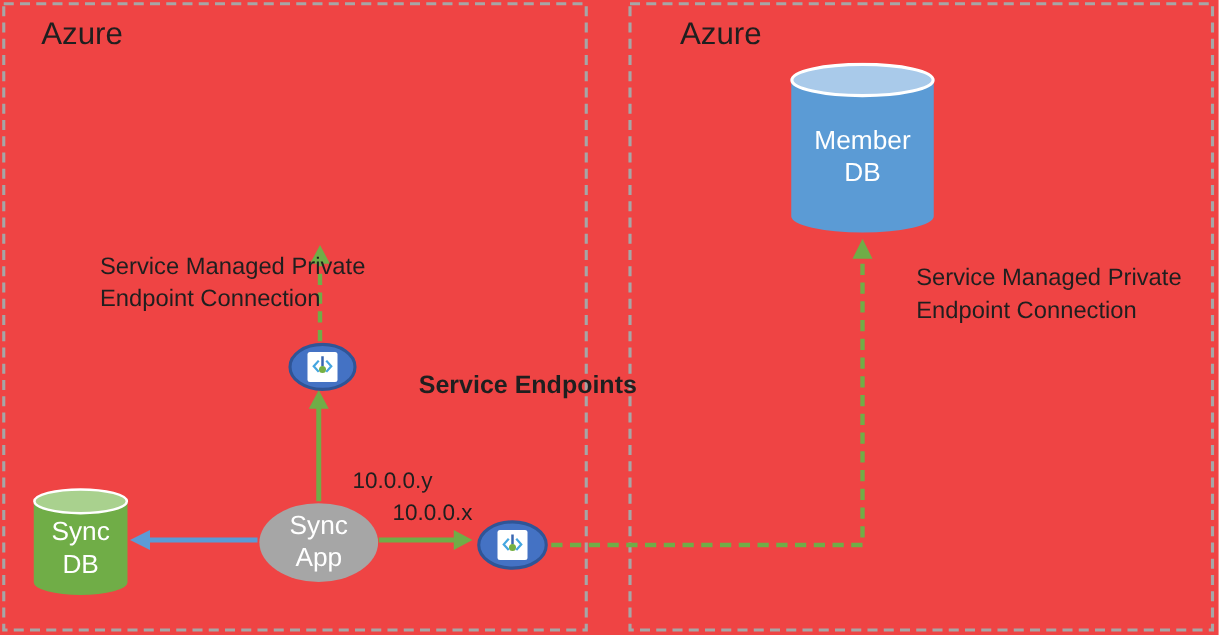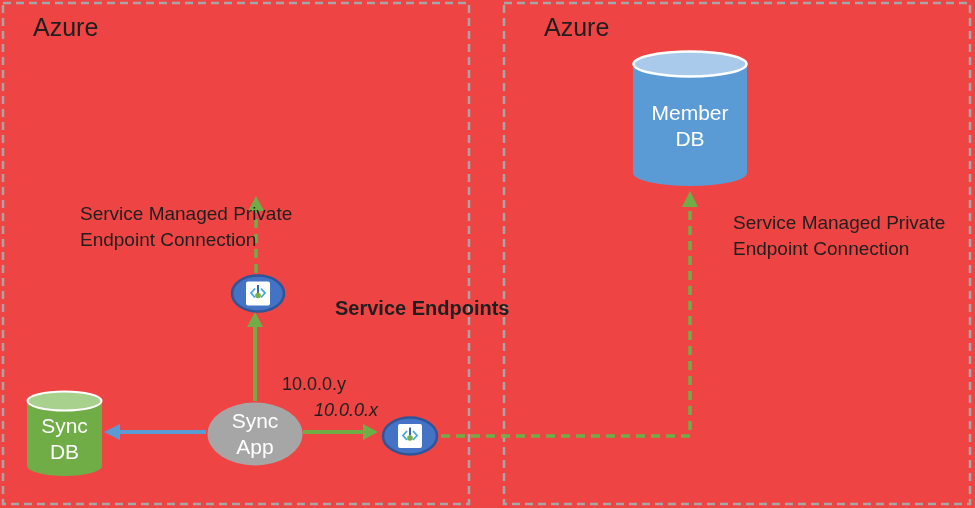--- a/index.html
+++ b/index.html
@@ -147,20 +147,20 @@
     <span>Service Managed Private</span>
     <span>Endpoint Connection</span>
   </div>
 
   <div class="annotation bold" style="left:299px; top:293px;">
     <span>Service Endpoints</span>
   </div>
 
   <div class="ip-label" style="left:264px; top:374px;margin-left:18px;">10.0.0.y</div>
 
-  <div class="ip-label" style="left:314px; top:400px;font-style:italic;">10.0.0.x</div>
+  <div class="ip-label" style="left:314px; top:400px;">10.0.0.x</div>
 
   <div class="annotation" style="left:697px; top:210px;">
     <span>Service Managed Private</span>
     <span>Endpoint Connection</span>
   </div>
 
 </div>
 
 </body></html>

